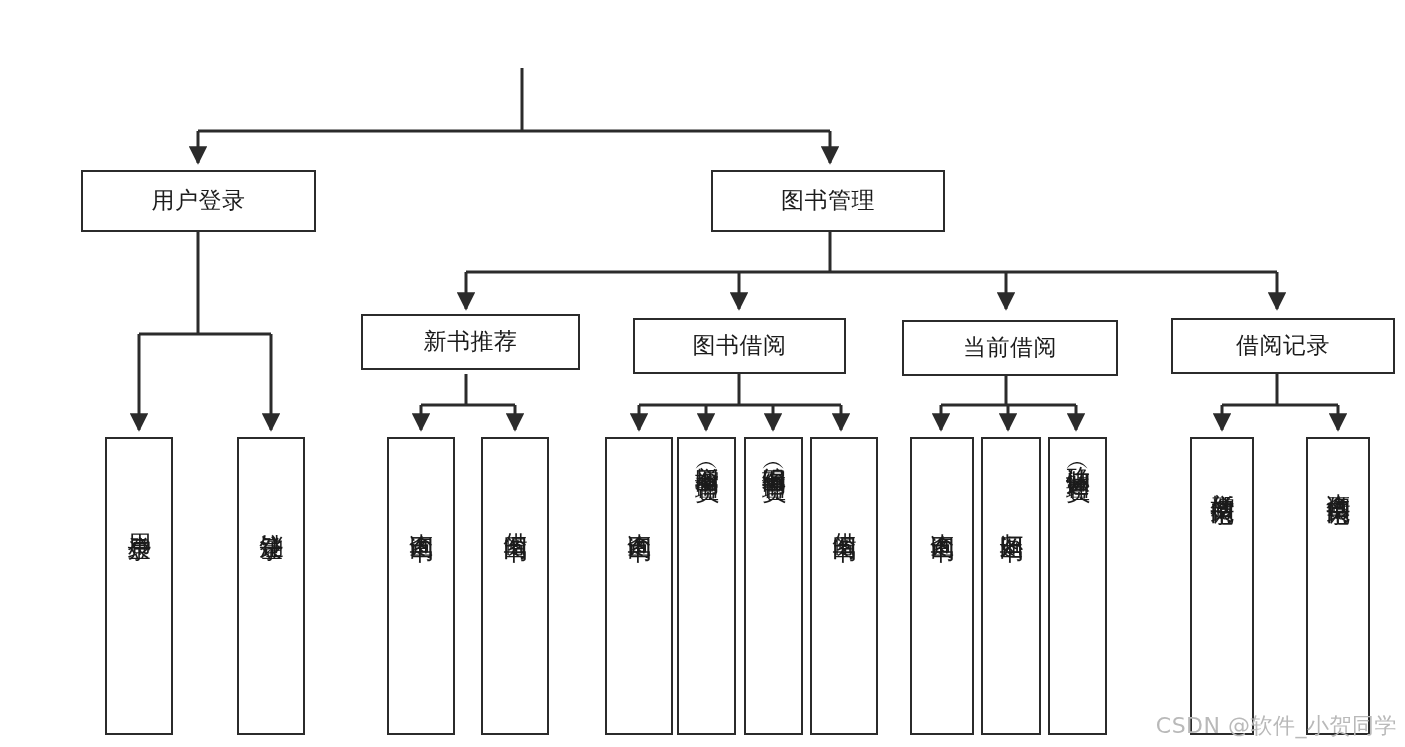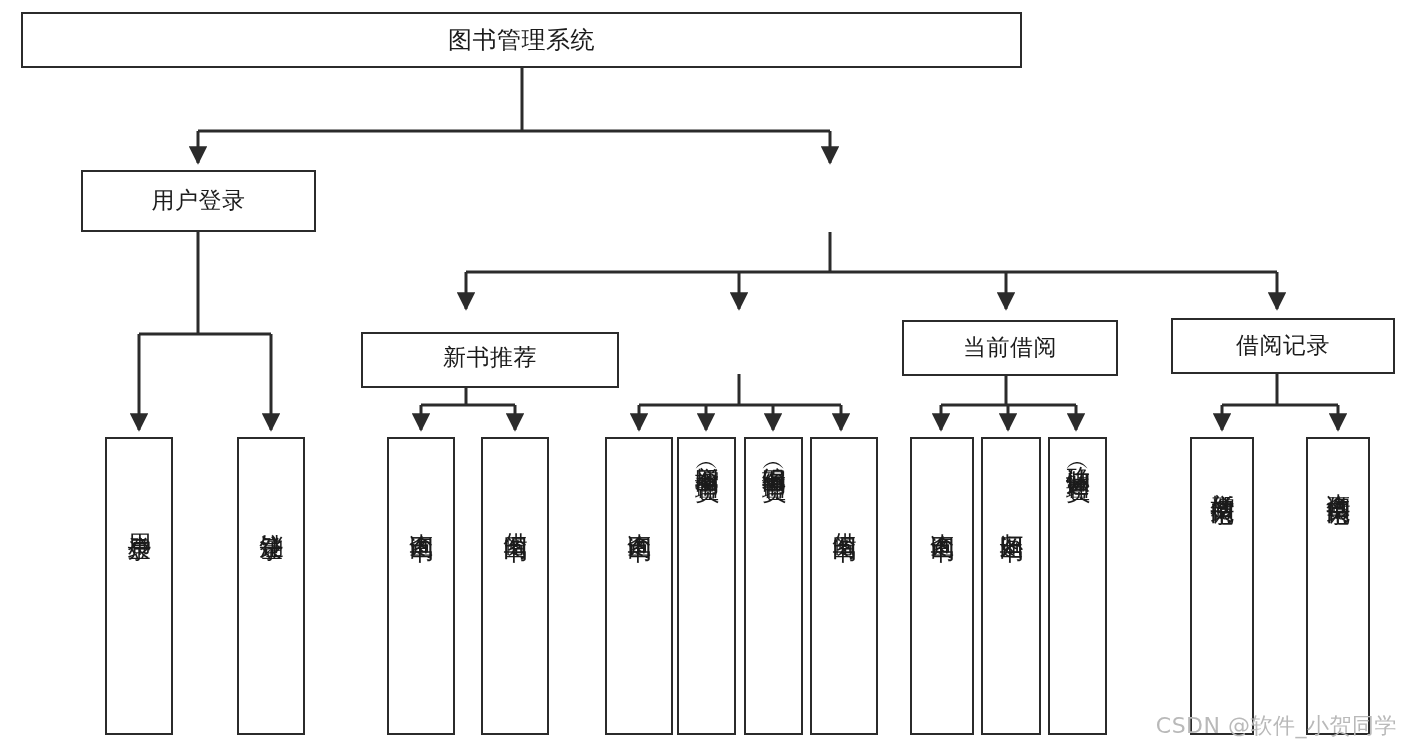--- a/index.html
+++ b/index.html
@@ -124,30 +124,33 @@
       <path d="M 1008 405 L 1008 430" marker-end="url(#arrow)"></path>
       <path d="M 1076 405 L 1076 430" marker-end="url(#arrow)"></path>
 
       <path d="M 1277 374 L 1277 405"></path>
       <path d="M 1222 405 L 1338 405"></path>
       <path d="M 1222 405 L 1222 430" marker-end="url(#arrow)"></path>
       <path d="M 1338 405 L 1338 430" marker-end="url(#arrow)"></path>
     </g>
   </svg>
 
-  <div class="node h root" style="left:21px; top:12px; width:1001px; height:56px;">
-    <span class="lbl">图书管理系统</span>
-  </div>
 
   <div class="node h" style="left:81px; top:170px; width:235px; height:62px;">
     <span class="lbl">用户登录</span>
   </div>
-
-  <div class="node h" style="left:361px; top:332px; width:258px; height:56px;font-family:Liberation Mono, monospace;">
+  <div class="node h" style="left:711px; top:170px; width:234px; height:62px;">
+    <span class="lbl">图书管理</span>
+  </div>
+
+  <div class="node h" style="left:361px; top:314px; width:219px; height:56px;">
     <span class="lbl">新书推荐</span>
+  </div>
+  <div class="node h" style="left:633px; top:318px; width:213px; height:56px;">
+    <span class="lbl">图书借阅</span>
   </div>
   <div class="node h" style="left:902px; top:320px; width:216px; height:56px;">
     <span class="lbl">当前借阅</span>
   </div>
   <div class="node h" style="left:1171px; top:318px; width:224px; height:56px;">
     <span class="lbl">借阅记录</span>
   </div>
 
   <div class="node v" style="left:105px; top:437px; width:68px; height:298px; padding-top:75px;">
     <span class="lbl">用户登录</span>

